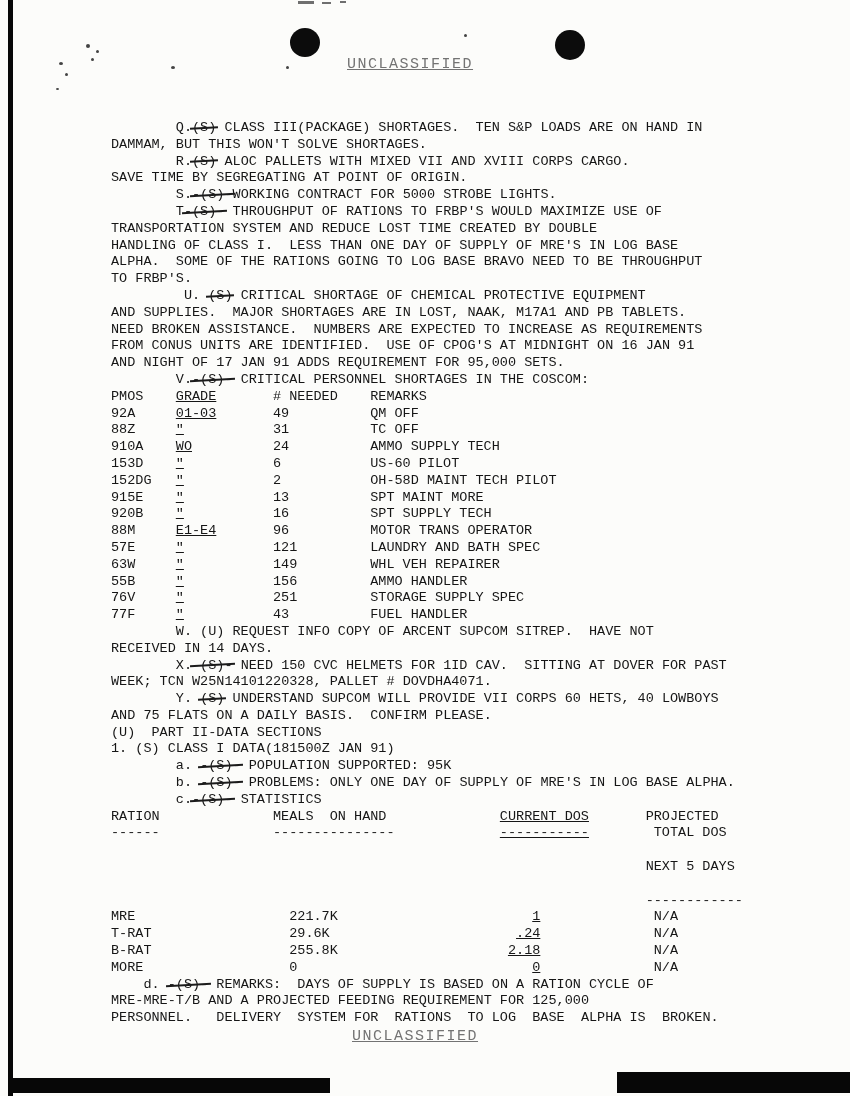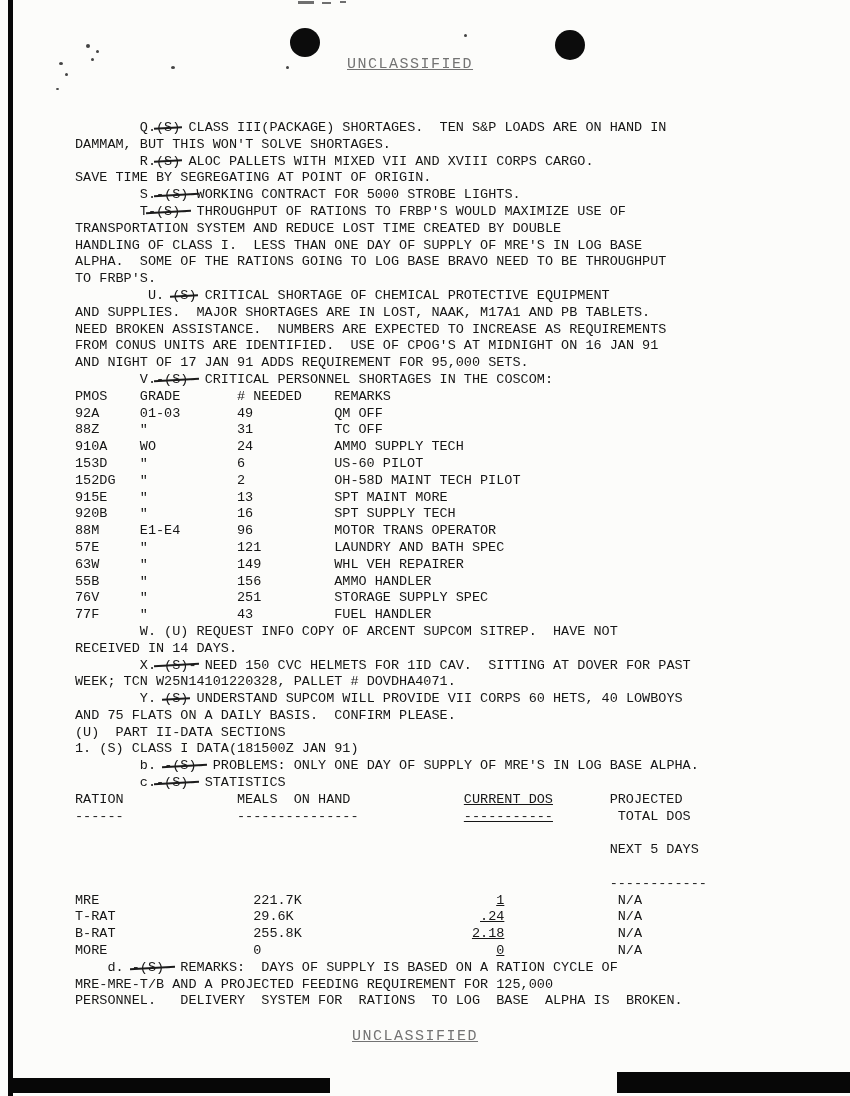--- a/index.html
+++ b/index.html
@@ -25,32 +25,32 @@
     color:#737373;
     text-decoration:underline;
   }
   .classification.top    { left:347px; top:56px; }
   .classification.bottom { left:352px; top:1028px; }
   
   .doc-body {
     position:absolute; left:75px; top:120px; width:745px;
     font-size:13.5px; line-height:16.8px;
   }
-  .line { height:16.8px; white-space:pre; }
+  .line { height:16.8px; white-space:pre;margin-left:36px; }
   .line span { white-space:pre; }
   .strike { position:relative; }
   .strike::after {
     content:""; position:absolute; left:-2px; right:-2px; top:46%;
     height:2px; background:#1b1b1b; transform:rotate(-3deg);
   }
   
   .prow { display:flex; }
   .prow span { flex:0 0 auto; }
   .pc0 { width:8ch; }
-  .pc1 { width:12ch; }
+  .pc1 { width:12ch;text-decoration:underline; }
   .pc2 { width:12ch; }
   .pc2.num { width:4ch; margin-right:8ch; text-align:left; }
   
   .rrow { display:flex; }
   .rrow span { flex:0 0 auto; }
   .rc0 { width:20ch; }
   .rc1 { width:28ch; }
   .rc2 { width:18ch;text-decoration:underline; }
   .rrow-data .rc1 { padding-left:2ch; }
   .rrow-data .rc2 { width:5ch; text-align:right; margin-right:13ch; }
@@ -117,20 +117,21 @@
       <div class="line prow"><span class="pc pc0">76V</span><span class="pc pc1">"</span><span class="pc pc2 num">251</span><span class="pc pc3">STORAGE SUPPLY SPEC</span></div>
       <div class="line prow"><span class="pc pc0">77F</span><span class="pc pc1">"</span><span class="pc pc2 num">43</span><span class="pc pc3">FUEL HANDLER</span></div>
       <div class="line"><span>        W. (U) REQUEST INFO COPY OF ARCENT SUPCOM SITREP.  HAVE NOT</span></div>
       <div class="line"><span>RECEIVED IN 14 DAYS.</span></div>
       <div class="line"><span>        X.</span><span class="strike">-(S)-</span><span> NEED 150 CVC HELMETS FOR 1ID CAV.  SITTING AT DOVER FOR PAST</span></div>
       <div class="line"><span>WEEK; TCN W25N14101220328, PALLET # DOVDHA4071.</span></div>
       <div class="line"><span>        Y. </span><span class="strike">(S)</span><span> UNDERSTAND SUPCOM WILL PROVIDE VII CORPS 60 HETS, 40 LOWBOYS</span></div>
       <div class="line"><span>AND 75 FLATS ON A DAILY BASIS.  CONFIRM PLEASE.</span></div>
       <div class="line"><span>(U)  PART II-DATA SECTIONS</span></div>
       <div class="line"><span>1. (S) CLASS I DATA(181500Z JAN 91)</span></div>
+      <div class="line"><span>        a. </span><span class="strike">-(S)-</span><span> POPULATION SUPPORTED: 95K</span></div>
       <div class="line"><span>        b. </span><span class="strike">-(S)-</span><span> PROBLEMS: ONLY ONE DAY OF SUPPLY OF MRE'S IN LOG BASE ALPHA.</span></div>
       <div class="line"><span>        c.</span><span class="strike">-(S)-</span><span> STATISTICS</span></div>
       <div class="line rrow"><span class="rc rc0">RATION</span><span class="rc rc1">MEALS  ON HAND</span><span class="rc rc2">CURRENT DOS</span><span class="rc rc3">PROJECTED</span></div>
       <div class="line rrow"><span class="rc rc0">------</span><span class="rc rc1">---------------</span><span class="rc rc2">-----------</span><span class="rc rc3"> TOTAL DOS</span></div>
       <div class="line rrow"><span class="rc rc0"></span><span class="rc rc1"></span><span class="rc rc2"></span><span class="rc rc3"></span></div>
       <div class="line rrow"><span class="rc rc0"></span><span class="rc rc1"></span><span class="rc rc2"></span><span class="rc rc3">NEXT 5 DAYS</span></div>
       <div class="line rrow"><span class="rc rc0"></span><span class="rc rc1"></span><span class="rc rc2"></span><span class="rc rc3"></span></div>
       <div class="line rrow"><span class="rc rc0"></span><span class="rc rc1"></span><span class="rc rc2"></span><span class="rc rc3">------------</span></div>
       <div class="line rrow rrow-data"><span class="rc rc0">MRE</span><span class="rc rc1">221.7K</span><span class="rc rc2">1</span><span class="rc rc3">N/A</span></div>
       <div class="line rrow rrow-data"><span class="rc rc0">T-RAT</span><span class="rc rc1">29.6K</span><span class="rc rc2">.24</span><span class="rc rc3">N/A</span></div>

